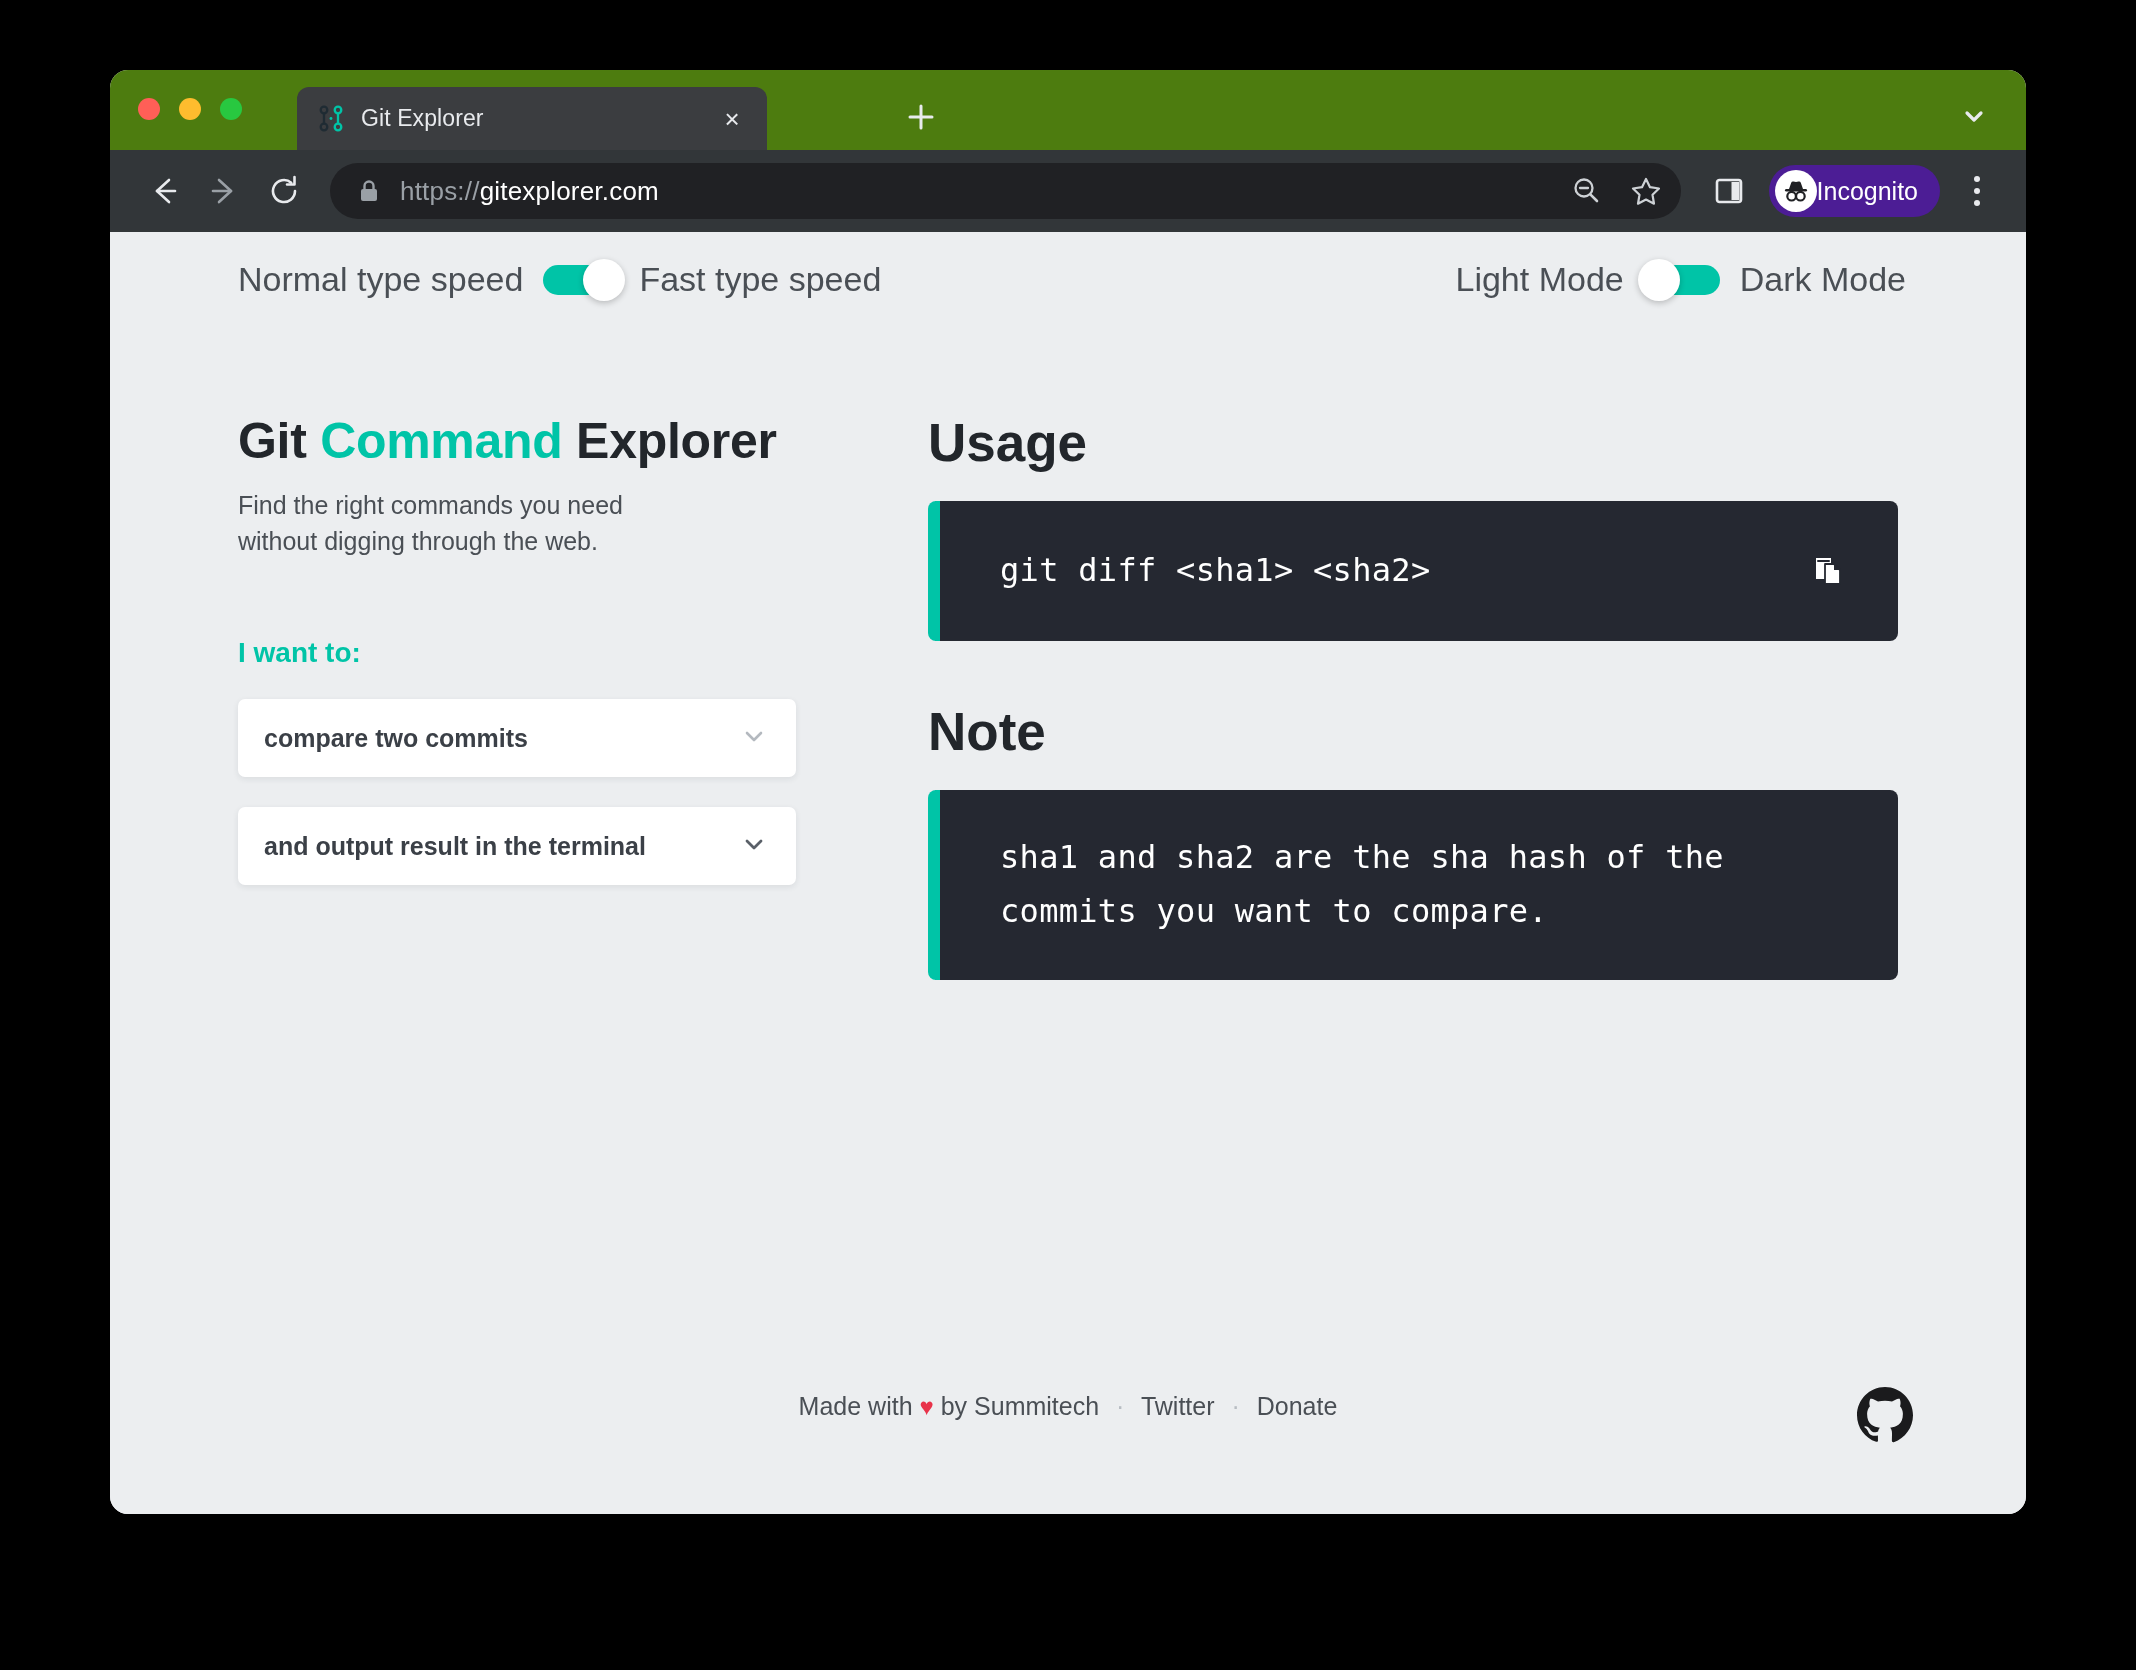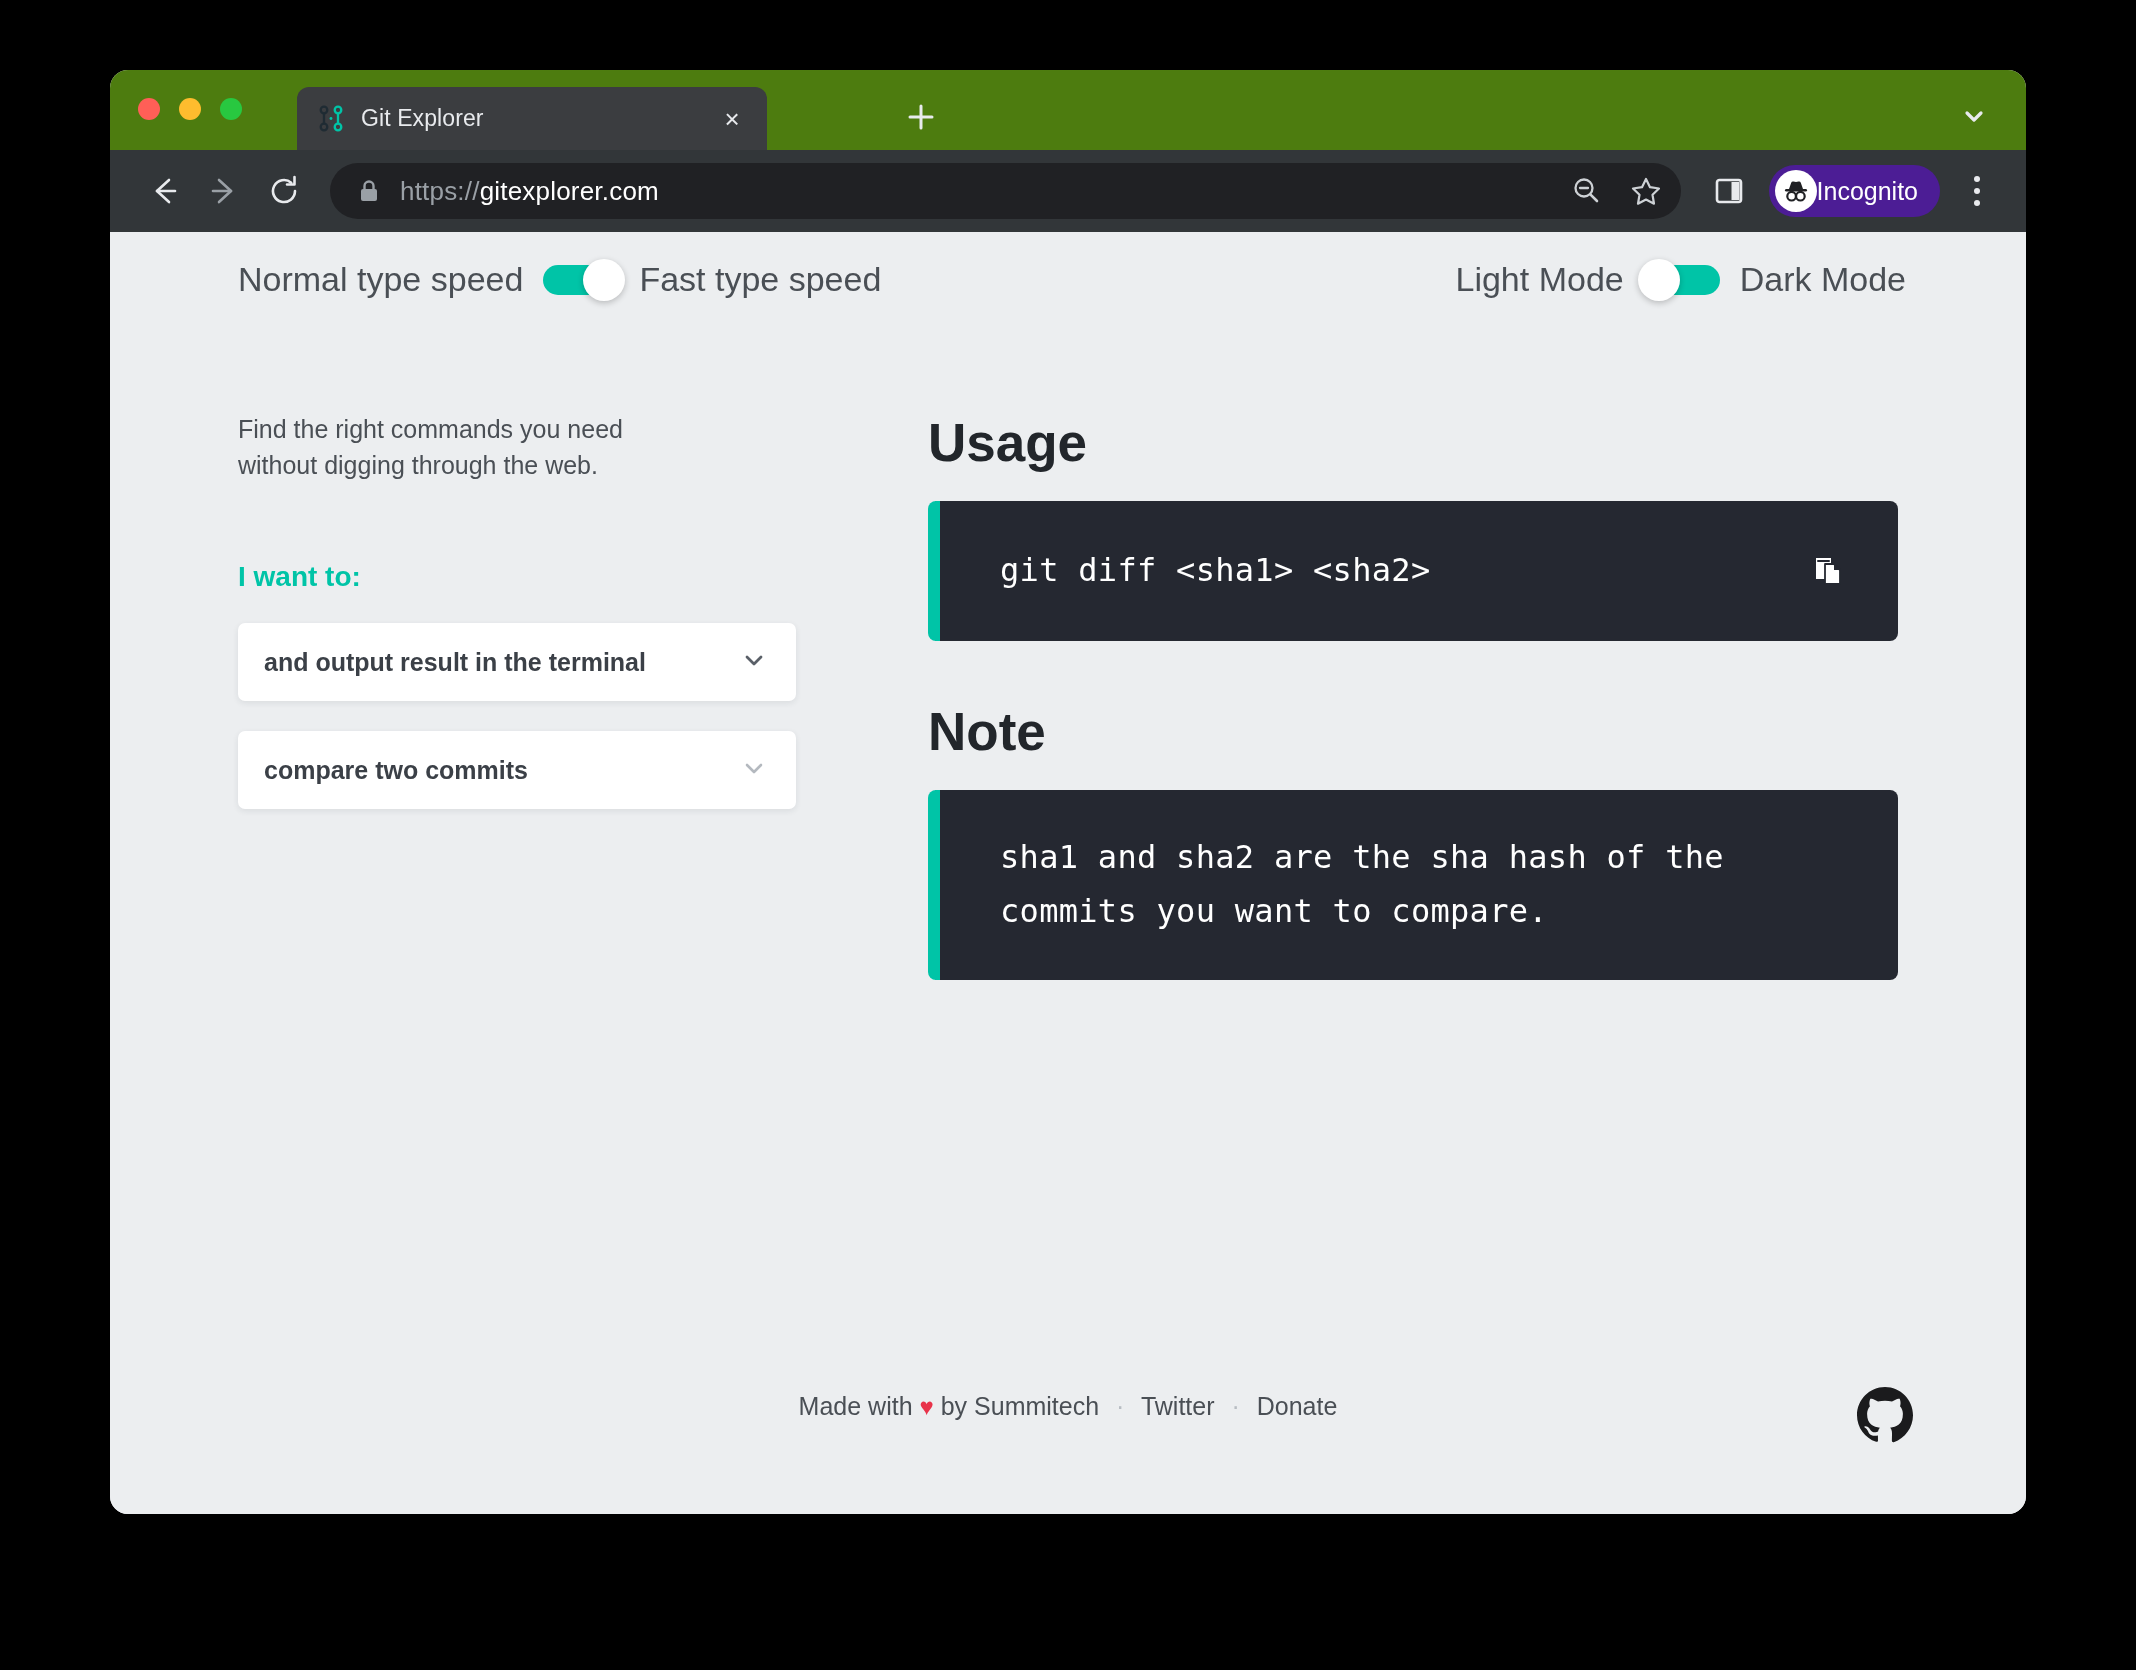--- a/index.html
+++ b/index.html
@@ -478,38 +478,39 @@
         <span class="switch off">
             <span class="knob"></span>
           </span>
         <span class="toggle-text">Dark Mode</span>
       </div>
     </div>
 
     <div class="content">
 
       <div class="left-col">
+        <h1 class="site-title"><span>Git </span><span class="accent">Command</span><span> Explorer</span></h1>
         <p class="subtitle">Find the right commands you need without digging through the web.</p>
 
         <div class="want-label">I want to:</div>
+
+        <div class="select-box">
+          <span class="value">compare two commits</span>
+          <span>
+            <svg width="28" height="28" viewBox="0 0 28 28">
+              <path d="M7 11 L14 18 L21 11" fill="none" stroke="#b4b9bf" stroke-width="2.6" stroke-linecap="round" stroke-linejoin="round"></path>
+            </svg>
+          </span>
+        </div>
 
         <div class="select-box">
           <span class="value">and output result in the terminal</span>
           <span>
             <svg width="28" height="28" viewBox="0 0 28 28">
               <path d="M7 11 L14 18 L21 11" fill="none" stroke="#5a6068" stroke-width="2.8" stroke-linecap="round" stroke-linejoin="round"></path>
-            </svg>
-          </span>
-        </div>
-
-        <div class="select-box">
-          <span class="value">compare two commits</span>
-          <span>
-            <svg width="28" height="28" viewBox="0 0 28 28">
-              <path d="M7 11 L14 18 L21 11" fill="none" stroke="#b4b9bf" stroke-width="2.6" stroke-linecap="round" stroke-linejoin="round"></path>
             </svg>
           </span>
         </div>
       </div>
 
       <div class="right-col">
         <h2 class="section-head">Usage</h2>
         <div class="codeblock">
           <span class="code-text">git diff &lt;sha1&gt; &lt;sha2&gt;</span>
           <span class="copy-btn">

